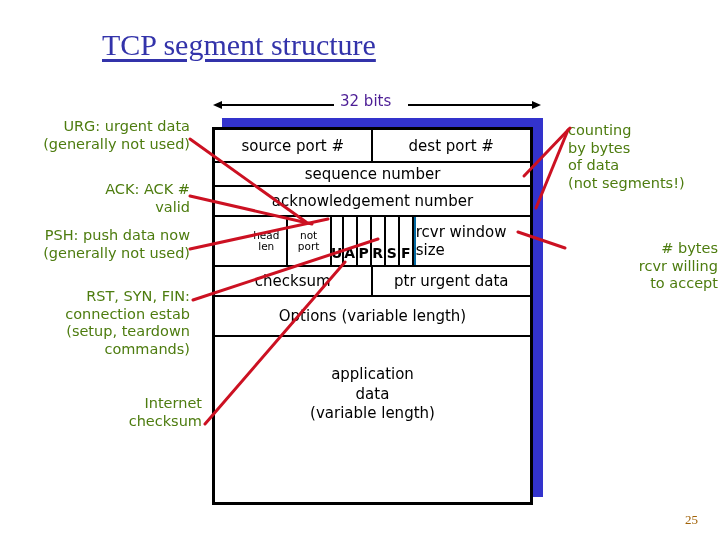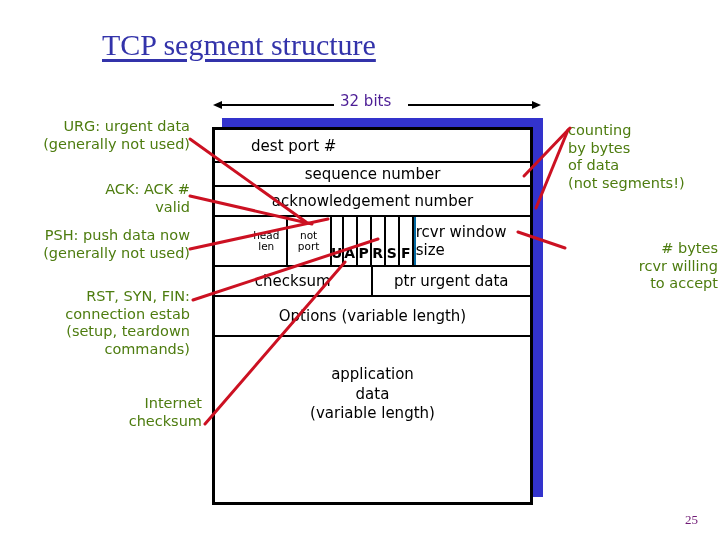--- a/index.html
+++ b/index.html
@@ -155,21 +155,21 @@
     white-space: pre-line;
   }
 
   
   #pagenum {
     position: absolute;
     right: 22px;
     bottom: 12px;
     font-family: "Liberation Serif", "DejaVu Serif", serif;
     font-size: 13px;
-    color: #701a75;
+    color: #a16207;
   }
 
   
   #annot, #arrows {
     position: absolute;
     left: 0; top: 0;
     width: 720px; height: 540px;
     pointer-events: none;
   }
 </style>
@@ -219,20 +219,21 @@
 
   <div class="callout left-align" style="left:568px; top:240px; width:150px; text-align:right;"># bytes
 rcvr willing
 to accept</div>
 
   <div id="shadow"></div>
 
   <div id="table">
 
     <div class="row row-ports">
+      <div class="cell half sep">source port #</div>
       <div class="cell half">dest port #</div>
     </div>
 
     <div class="row row-seq">
       <div class="cell full">sequence number</div>
     </div>
 
     <div class="row row-ack">
       <div class="cell full">acknowledgement number</div>
     </div>

